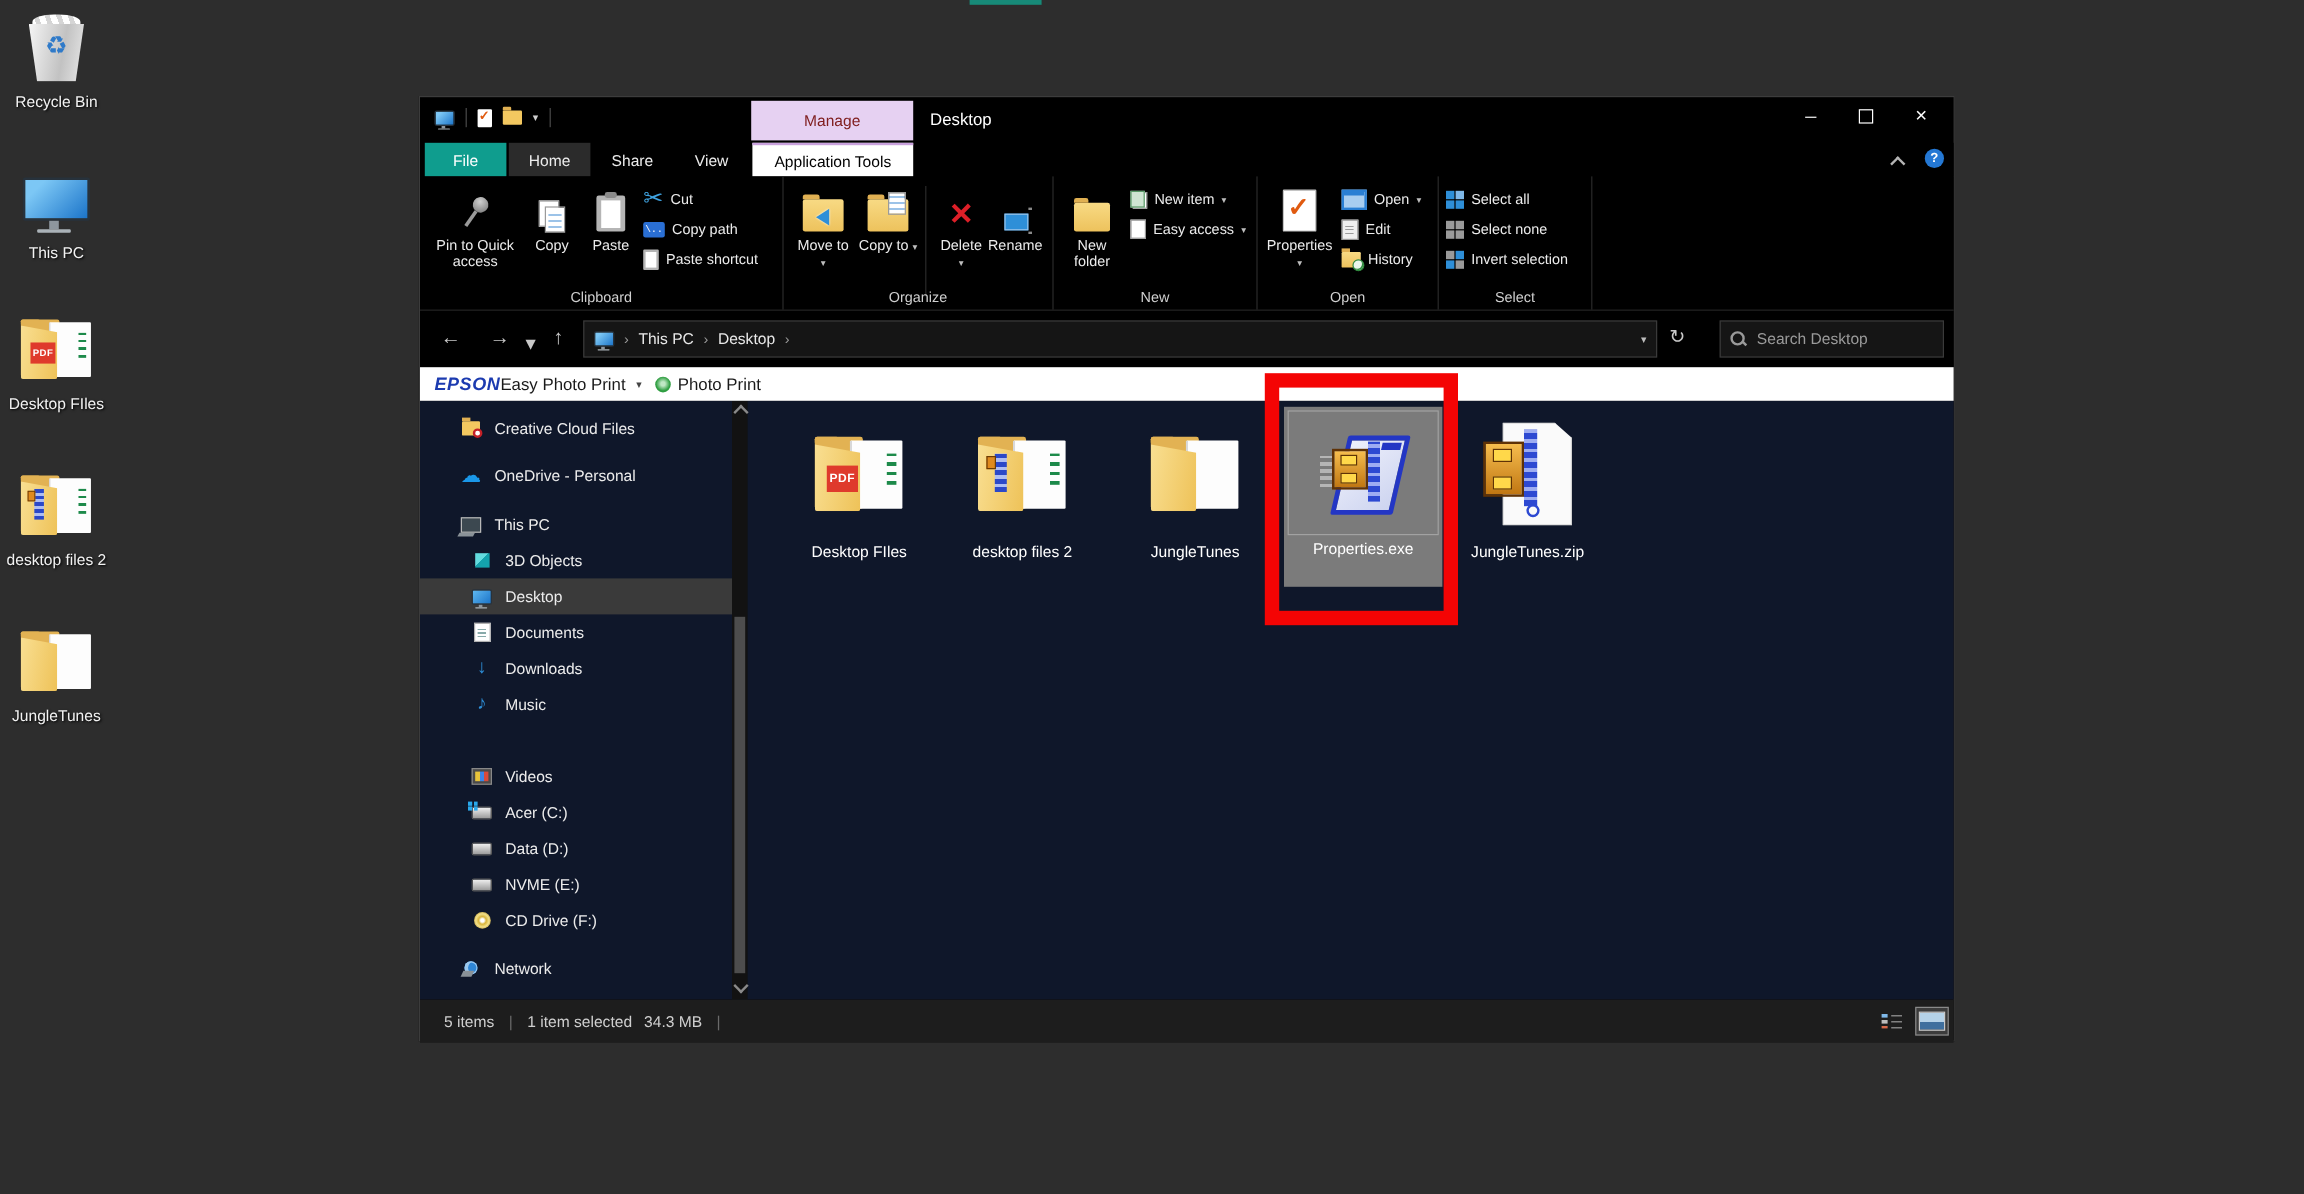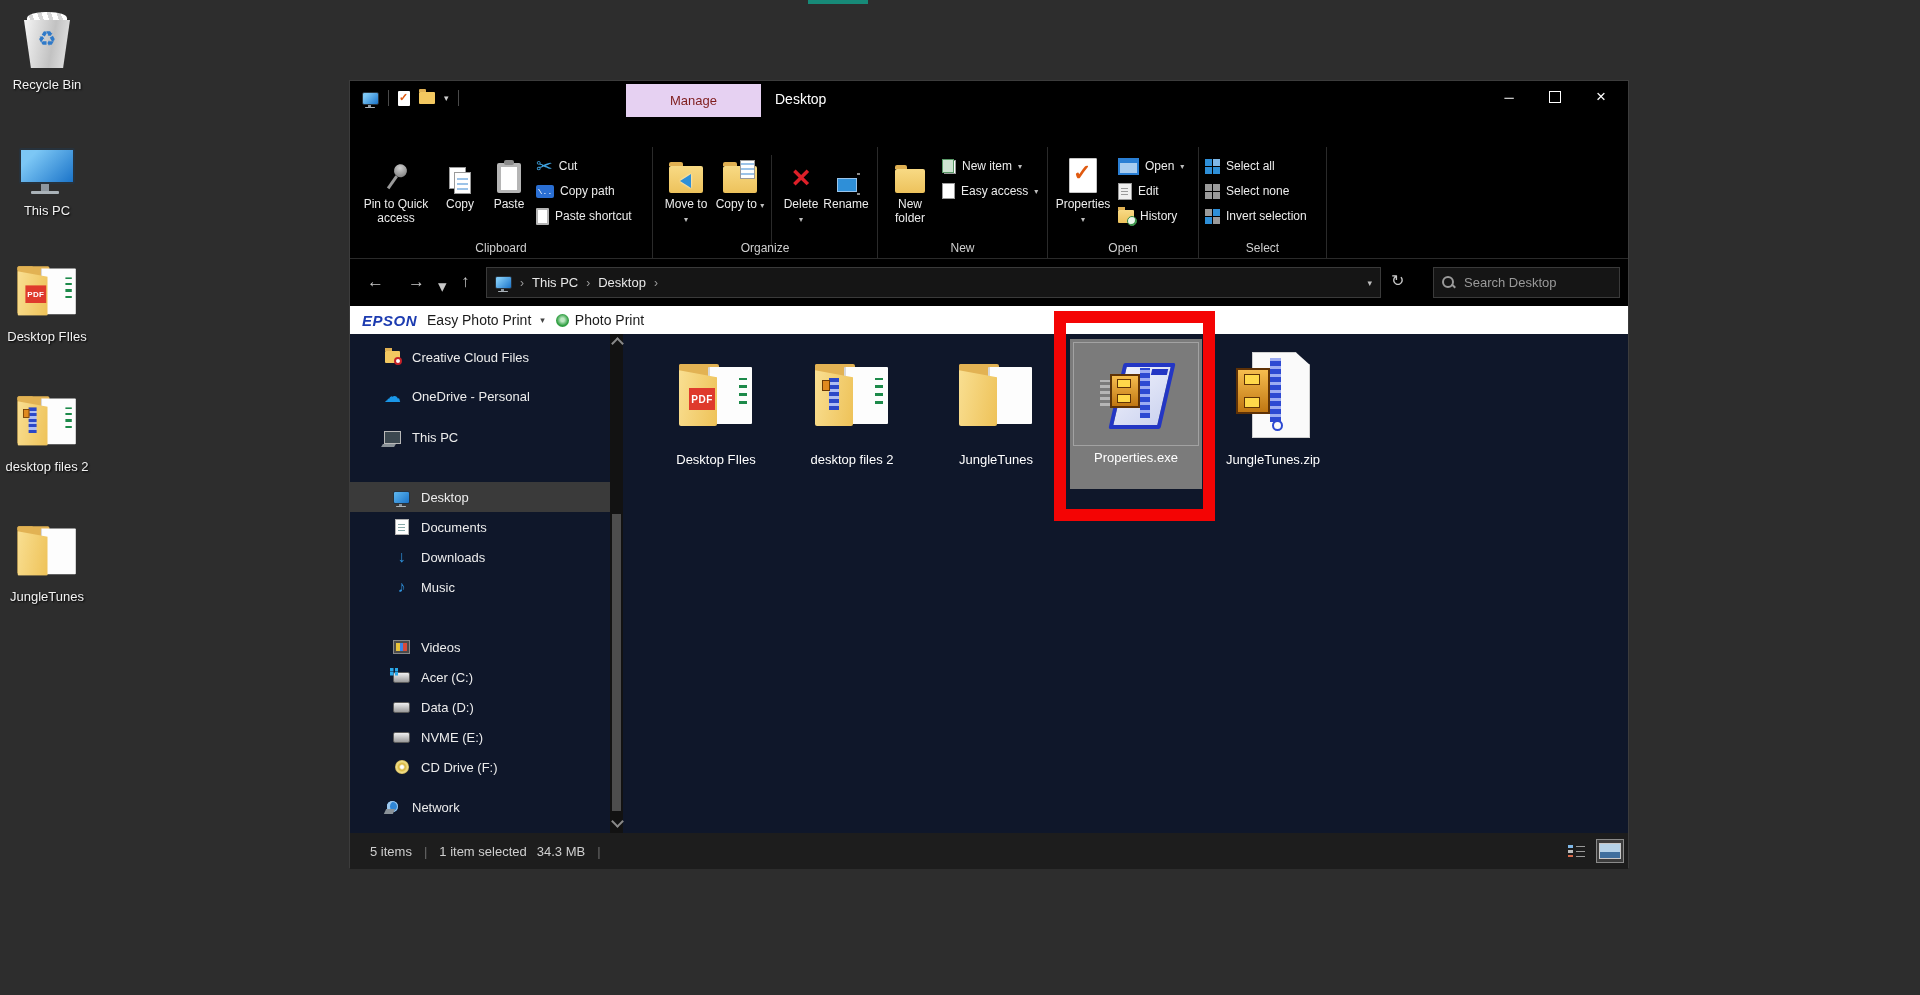--- a/index.html
+++ b/index.html
@@ -183,21 +183,21 @@
   .mag::before{content:"";position:absolute;left:0;top:0;width:8px;height:8px;border:2px solid #9a9a9a;border-radius:50%}
   .mag::after{content:"";position:absolute;left:9px;top:9px;width:5px;height:2px;background:#9a9a9a;transform:rotate(45deg)}
   .searchbox input{background:transparent;border:none;outline:none;color:#cfcfcf;font-size:13px;width:100%;
       font-family:"Liberation Sans",sans-serif}
   .searchbox input::placeholder{color:#9a9a9a}
 
   
   .epson{position:absolute;left:0;top:225px;width:100%;height:28px;background:#fff;display:flex;align-items:center;
       color:#1a1a1a;font-size:14px;z-index:5}
   .ep-brand{margin-left:12px;color:#1c3bb0;font-weight:700;font-style:italic;font-size:15px;letter-spacing:.5px}
-  .ep-app{margin-left:10px}
+  .ep-app{}
   .ep-dd{margin-left:9px;color:#444;font-size:9px}
   .ep-ic{margin-left:11px;width:13px;height:13px;border-radius:50%;background:radial-gradient(circle at 50% 45%,#bfe8c4 18%,#2f9e41 60%);flex:0 0 auto}
   .ep-act{margin-left:6px}
 
   
   .content{position:absolute;left:0;top:253px;width:100%;height:499px;background:#0f172a}
   .sidebar{position:absolute;left:0;top:0;width:276px;height:100%}
   .sb-row{position:absolute;left:0;width:262px;height:30px;display:flex;align-items:center;gap:11px;
       padding-left:34px;box-sizing:border-box;font-size:13px;color:#ececec;white-space:nowrap}
   .sb-row.child{padding-left:43px}
@@ -341,20 +341,31 @@
     <div class="win-title">Desktop</div>
     <div class="win-ctrls">
       <span class="wc">─</span>
       <span class="wc">
           <span class="maxbox"></span>
         </span>
       <span class="wc close">×</span>
     </div>
   </div>
 
+  <div class="tabsrow">
+    <div class="tab file">File</div>
+    <div class="tab home">Home</div>
+    <div class="tab share">Share</div>
+    <div class="tab view">View</div>
+    <div class="tab apptools">Application Tools</div>
+    <div class="ribbon-collapse">
+        <span class="chev-up"></span>
+      </div>
+    <div class="help">?</div>
+  </div>
 
   <div class="ribbon">
 
     <div class="rgroup" style="left:0;width:303px">
       <div class="rbig" style="left:8px;width:76px">
         <div class="ric">
             <span class="r-pin"></span>
           </div>
         <div class="blbl">Pin to Quick access</div>
       </div>
@@ -536,20 +547,26 @@
             <span class="i-cloud">☁</span>
           </span>
         <span>OneDrive - Personal</span>
       </div>
       <div class="sb-row" style="top:88px">
         <span class="sb-ic">
             <span class="i-pcdark"></span>
           </span>
         <span>This PC</span>
       </div>
+      <div class="sb-row child" style="top:118px">
+        <span class="sb-ic">
+            <span class="i-cube"></span>
+          </span>
+        <span>3D Objects</span>
+      </div>
       <div class="sb-row child sel" style="top:148px">
         <span class="sb-ic">
             <span class="i-mon sm sb"></span>
           </span>
         <span>Desktop</span>
       </div>
       <div class="sb-row child" style="top:178px">
         <span class="sb-ic">
             <span class="i-doc"></span>
           </span>

